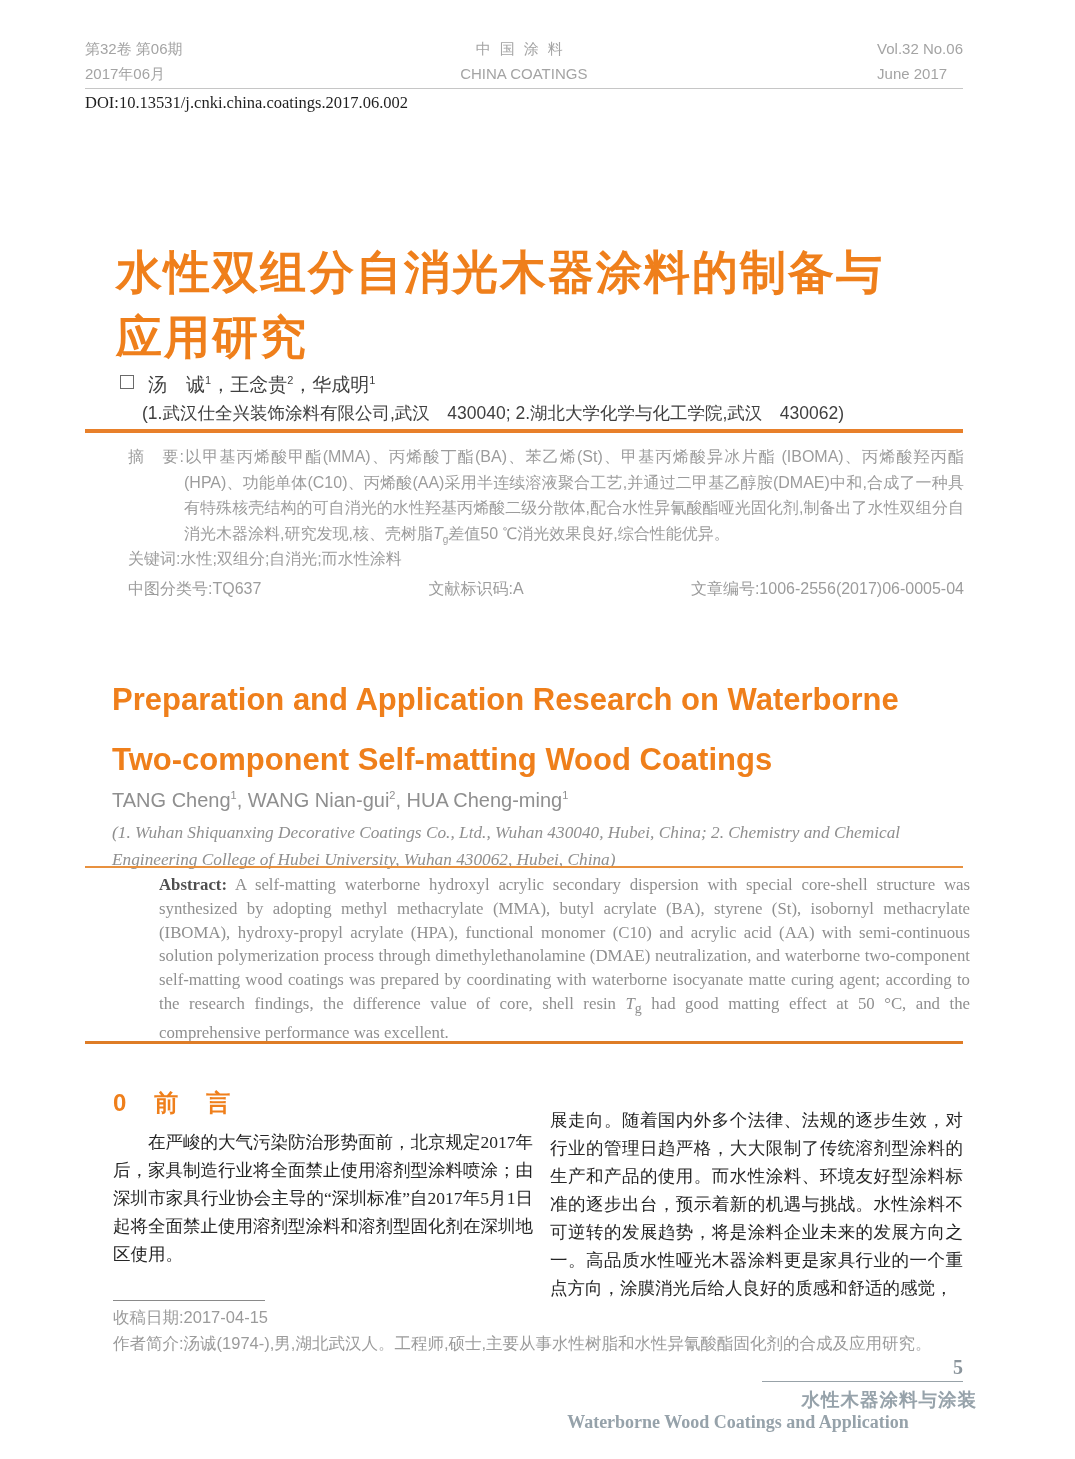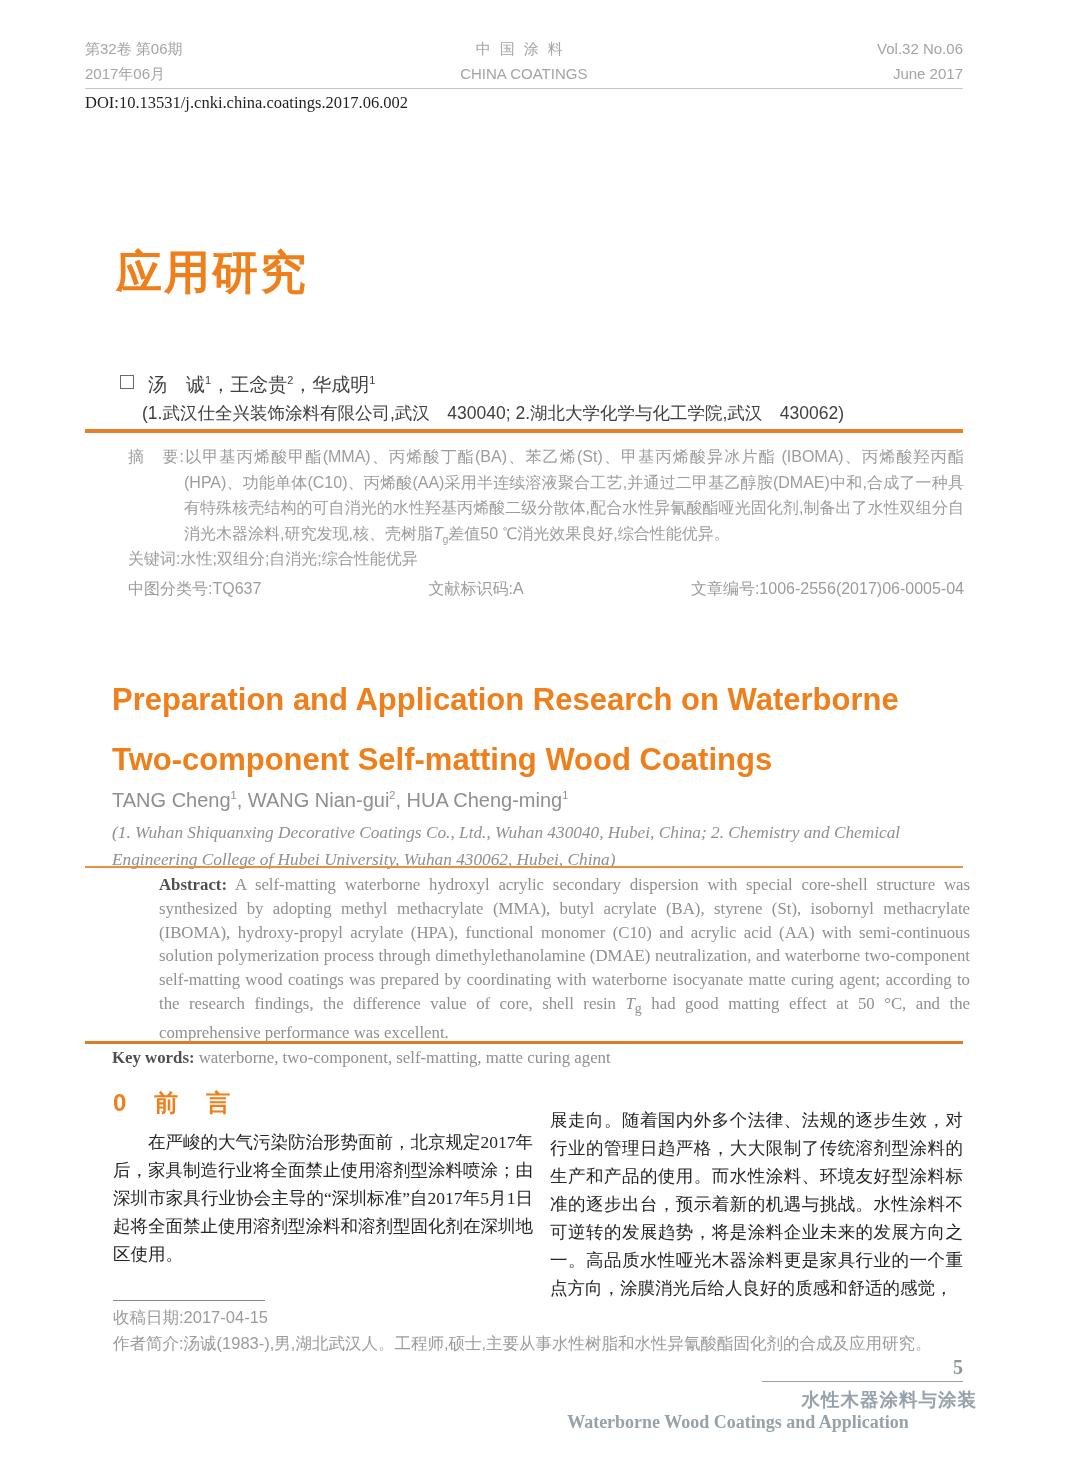--- a/index.html
+++ b/index.html
@@ -7,21 +7,21 @@
     position:relative; width:1075px; height:1459px; background:#ffffff;
     font-family:"Liberation Sans", sans-serif; overflow:hidden;
   }
   
   .jheader {
     position:absolute; left:85px; top:36px; width:878px;
     display:flex; justify-content:space-between;
     color:#a4a4a4; font-size:15px; line-height:25px;
   }
   .jh-col.center { text-align:center; }
-  .jh-col.right  { text-align:right;margin-left:12px; }
+  .jh-col.right  { text-align:left;margin-left:12px; }
   .jname-cn { letter-spacing:9px; }
   .header-rule { position:absolute; left:85px; top:88px; width:878px; height:1px; background:#c6c6c6; }
   .doi {
     position:absolute; left:85px; top:93px;
     font-family:"Liberation Serif", serif; font-size:16.5px; color:#1f1f1f;
   }
   
   .title-cn {
     position:absolute; left:116px; top:240px; width:880px;
     font-size:46px; font-weight:bold; color:#ef7f1b; line-height:65px; letter-spacing:2px;
@@ -116,35 +116,36 @@
     </div>
     <div class="jh-col right">
       <div>Vol.32  No.06</div>
       <div>June 2017</div>
     </div>
   </div>
   <div class="header-rule"></div>
   <div class="doi">DOI:10.13531/j.cnki.china.coatings.2017.06.002</div>
 
   <div class="title-cn">
+    <div>水性双组分自消光木器涂料的制备与</div>
     <div>应用研究</div>
   </div>
 
   <div class="authors-cn">
     <span class="asq"></span><span>汤　诚</span><sup>1</sup><span>，王念贵</span><sup>2</sup><span>，华成明</span><sup>1</sup>
   </div>
   <div class="affil-cn">(1.武汉仕全兴装饰涂料有限公司,武汉　430040; 2.湖北大学化学与化工学院,武汉　430062)</div>
 
   <div class="rule1"></div>
 
   <div class="abs-cn">
     <span>摘　要:</span><span>以甲基丙烯酸甲酯(MMA)、丙烯酸丁酯(BA)、苯乙烯(St)、甲基丙烯酸异冰片酯 (IBOMA)、丙烯酸羟丙酯(HPA)、功能单体(C10)、丙烯酸(AA)采用半连续溶液聚合工艺,并通过二甲基乙醇胺(DMAE)中和,合成了一种具有特殊核壳结构的可自消光的水性羟基丙烯酸二级分散体,配合水性异氰酸酯哑光固化剂,制备出了水性双组分自消光木器涂料,研究发现,核、壳树脂</span><i>T</i><sub>g</sub><span>差值50 ℃消光效果良好,综合性能优异。</span>
   </div>
   <div class="kw-cn">
-    <span>关键词:</span><span>水性;双组分;自消光;综合性能优异</span>
+    <span>关键词:</span><span>水性;双组分;自消光;而水性涂料</span>
   </div>
   <div class="meta-row">
     <span>中图分类号:TQ637</span>
     <span>文献标识码:A</span>
     <span>文章编号:1006-2556(2017)06-0005-04</span>
   </div>
 
   <div class="title-en">
     <div>Preparation and Application Research on Waterborne</div>
     <div>Two-component Self-matting Wood Coatings</div>
@@ -154,37 +155,34 @@
     <span>TANG Cheng</span><sup>1</sup><span>, WANG Nian-gui</span><sup>2</sup><span>, HUA Cheng-ming</span><sup>1</sup>
   </div>
   <div class="affil-en">(1. Wuhan Shiquanxing Decorative Coatings Co., Ltd., Wuhan 430040, Hubei, China; 2. Chemistry and Chemical Engineering College of Hubei University, Wuhan 430062, Hubei, China)</div>
 
   <div class="rule2"></div>
 
   <div class="abs-en-wrap">
     <div class="abs-en-text">
       <span class="abs-en-label">Abstract:</span><span> A self-matting waterborne hydroxyl acrylic secondary dispersion with special core-shell structure was synthesized by adopting methyl methacrylate (MMA), butyl acrylate (BA), styrene (St), isobornyl methacrylate (IBOMA), hydroxy-propyl acrylate (HPA), functional monomer (C10) and acrylic acid (AA) with semi-continuous solution polymerization process through dimethylethanolamine (DMAE) neutralization, and waterborne two-component self-matting wood coatings was prepared by coordinating with waterborne isocyanate matte curing agent; according to the research findings, the difference value of core, shell resin </span><i>T</i><sub>g</sub><span> had good matting effect at 50 °C, and the comprehensive performance was excellent.</span>
     </div>
-    <div class="kw-en">
-      <span class="kw-en-label">Key words:</span><span> waterborne, two-component, self-matting, matte curing agent</span>
-    </div>
   </div>
 
   <div class="rule3"></div>
 
   <div class="section-h">0　前　言</div>
   <div class="bcol col-left">
     <p class="indent">在严峻的大气污染防治形势面前，北京规定2017年后，家具制造行业将全面禁止使用溶剂型涂料喷涂；由深圳市家具行业协会主导的“深圳标准”自2017年5月1日起将全面禁止使用溶剂型涂料和溶剂型固化剂在深圳地区使用。</p>
   </div>
   <div class="bcol col-right">
     <p>展走向。随着国内外多个法律、法规的逐步生效，对行业的管理日趋严格，大大限制了传统溶剂型涂料的生产和产品的使用。而水性涂料、环境友好型涂料标准的逐步出台，预示着新的机遇与挑战。水性涂料不可逆转的发展趋势，将是涂料企业未来的发展方向之一。高品质水性哑光木器涂料更是家具行业的一个重点方向，涂膜消光后给人良好的质感和舒适的感觉，</p>
   </div>
 
   <div class="fn-rule"></div>
   <div class="fn-date">收稿日期:2017-04-15</div>
-  <div class="fn-bio">作者简介:汤诚(1983-),男,湖北武汉人。工程师,硕士,主要从事水性树脂和水性异氰酸酯固化剂的合成及应用研究。</div>
+  <div class="fn-bio">作者简介:汤诚(1974-),男,湖北武汉人。工程师,硕士,主要从事水性树脂和水性异氰酸酯固化剂的合成及应用研究。</div>
 
   <div class="pg-num">5</div>
   <div class="pg-rule"></div>
   <div class="ft-cn">水性木器涂料与涂装</div>
   <div class="ft-en">Waterborne Wood Coatings and Application</div>
 
 </div>
 
 </body></html>

